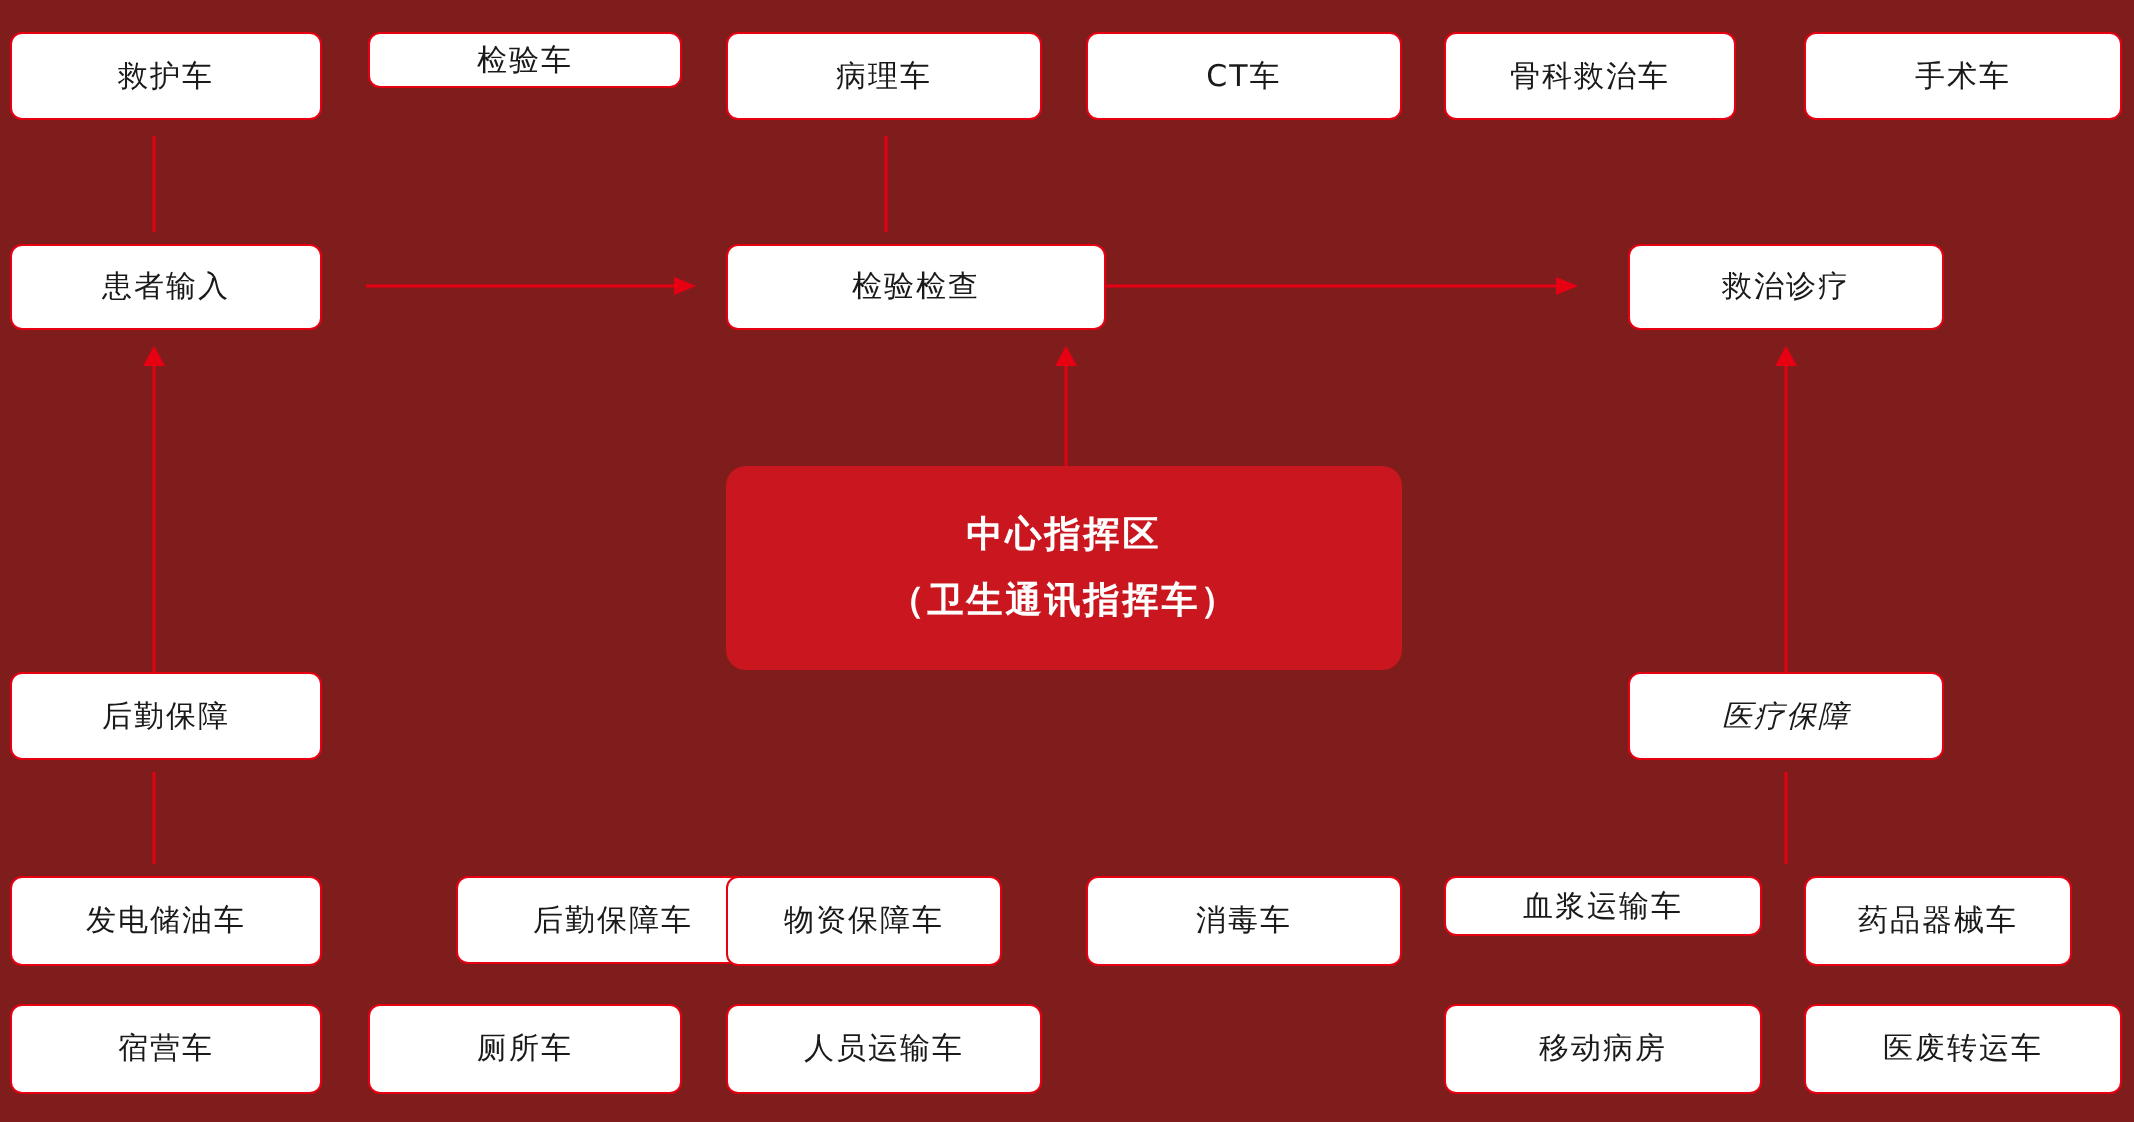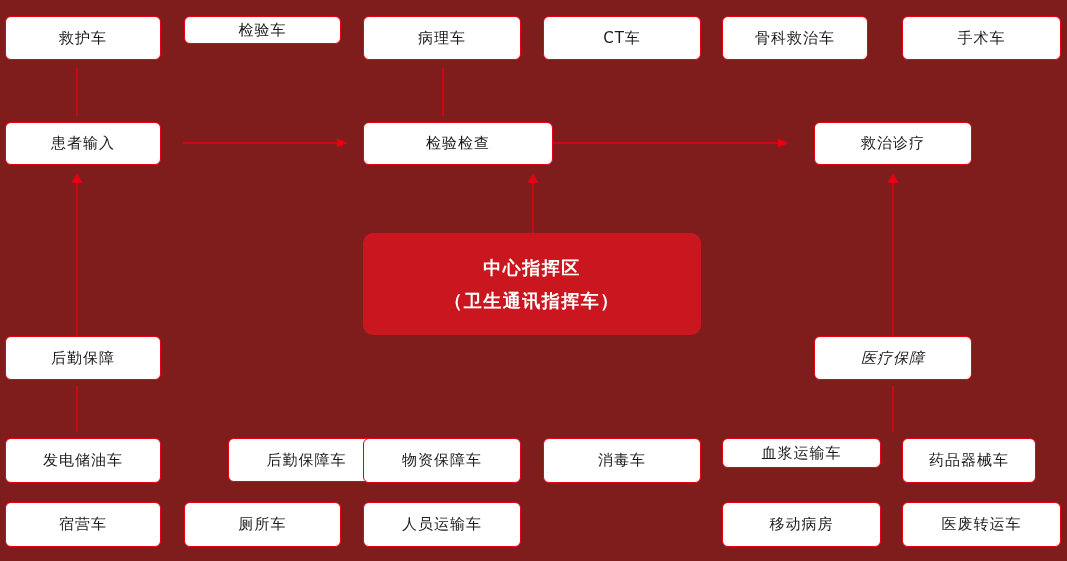--- a/index.html
+++ b/index.html
@@ -105,21 +105,21 @@
       <div class="node" style="left: 543px; top: 16px; width: 158px; height: 44px;">CT车</div>
       <div class="node" style="left: 722px; top: 16px; width: 146px; height: 44px;">骨科救治车</div>
       <div class="node" style="left: 902px; top: 16px; width: 159px; height: 44px;">手术车</div>
       <div class="node" style="left: 5px; top: 122px; width: 156px; height: 43px;">患者输入</div>
       <div class="node" style="left: 363px; top: 122px; width: 190px; height: 43px;">检验检查</div>
       <div class="node" style="left: 814px; top: 122px; width: 158px; height: 43px;">救治诊疗</div>
       <div class="node" style="left: 5px; top: 336px; width: 156px; height: 44px;">后勤保障</div>
       <div class="node" style="left: 814px; top: 336px; width: 158px; height: 44px; font-style: italic;">医疗保障</div>
       <div class="node" style="left: 5px; top: 438px; width: 156px; height: 45px;">发电储油车</div>
       <div class="node" style="left: 184px; top: 438px; width: 157px; height: 44px; margin-left: 44px;">后勤保障车</div>
-      <div class="node" style="left: 363px; top: 438px; width: 158px; height: 45px;">物资保障车</div>
+      <div class="node" style="left: 363px; top: 438px; width: 138px; height: 45px;">物资保障车</div>
       <div class="node" style="left: 543px; top: 438px; width: 158px; height: 45px;">消毒车</div>
       <div class="node" style="left: 722px; top: 438px; width: 159px; height: 30px;">血浆运输车</div>
       <div class="node" style="left: 902px; top: 438px; width: 134px; height: 45px;">药品器械车</div>
       <div class="node" style="left: 5px; top: 502px; width: 156px; height: 45px;">宿营车</div>
       <div class="node" style="left: 184px; top: 502px; width: 157px; height: 45px;">厕所车</div>
       <div class="node" style="left: 363px; top: 502px; width: 158px; height: 45px;">人员运输车</div>
       <div class="node" style="left: 722px; top: 502px; width: 159px; height: 45px;">移动病房</div>
       <div class="node" style="left: 902px; top: 502px; width: 159px; height: 45px;">医废转运车</div>
     </div>
   <div class="center-node">

